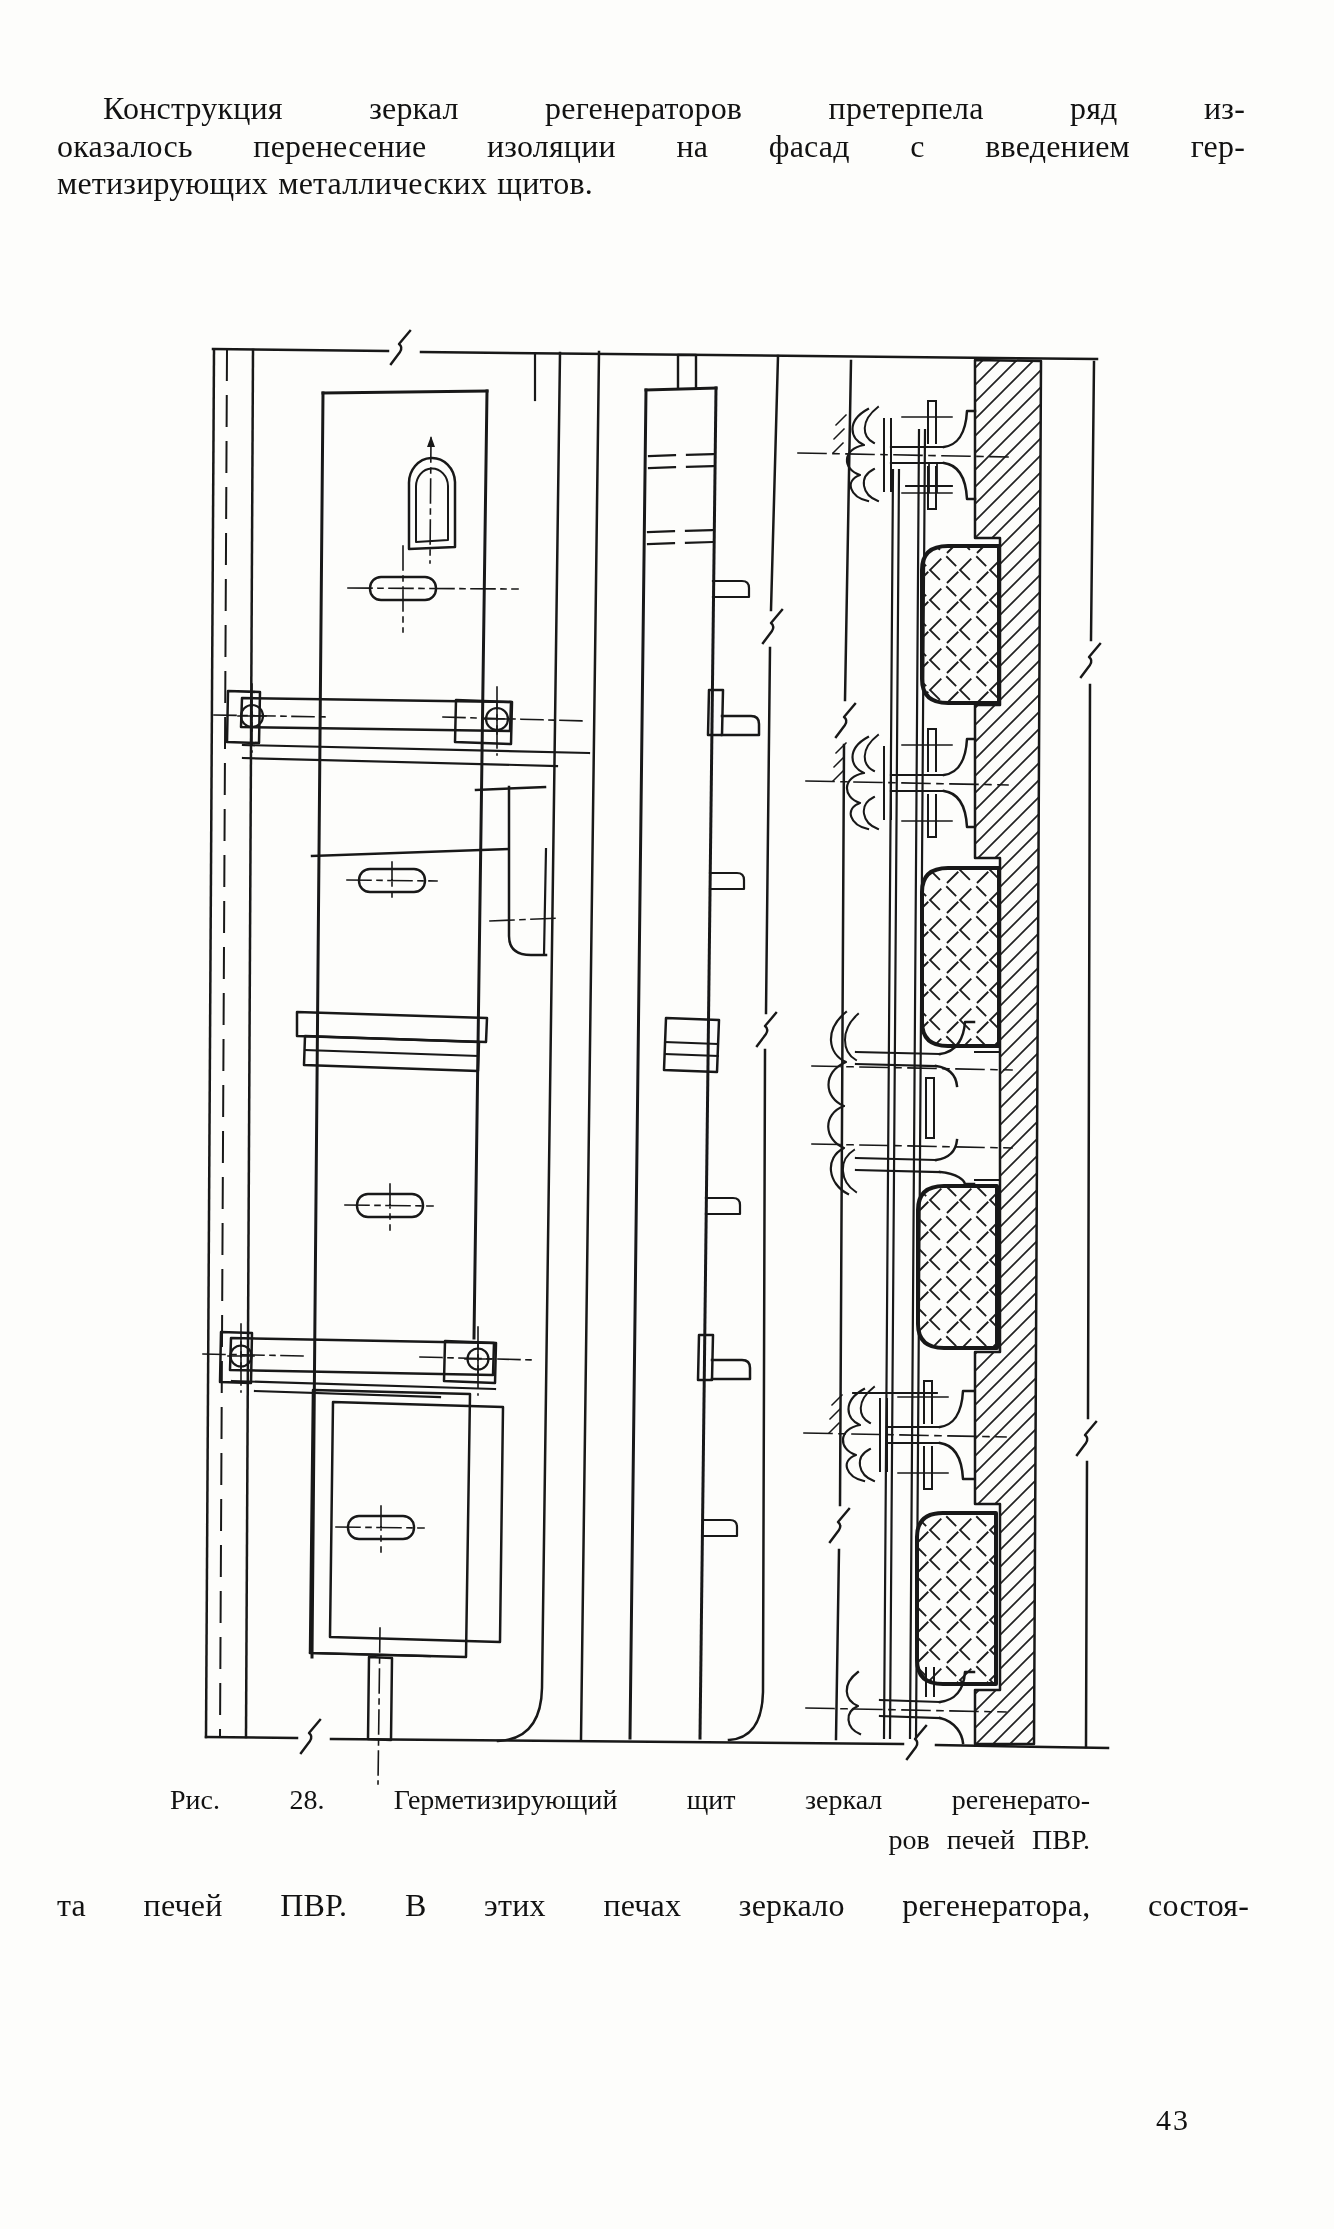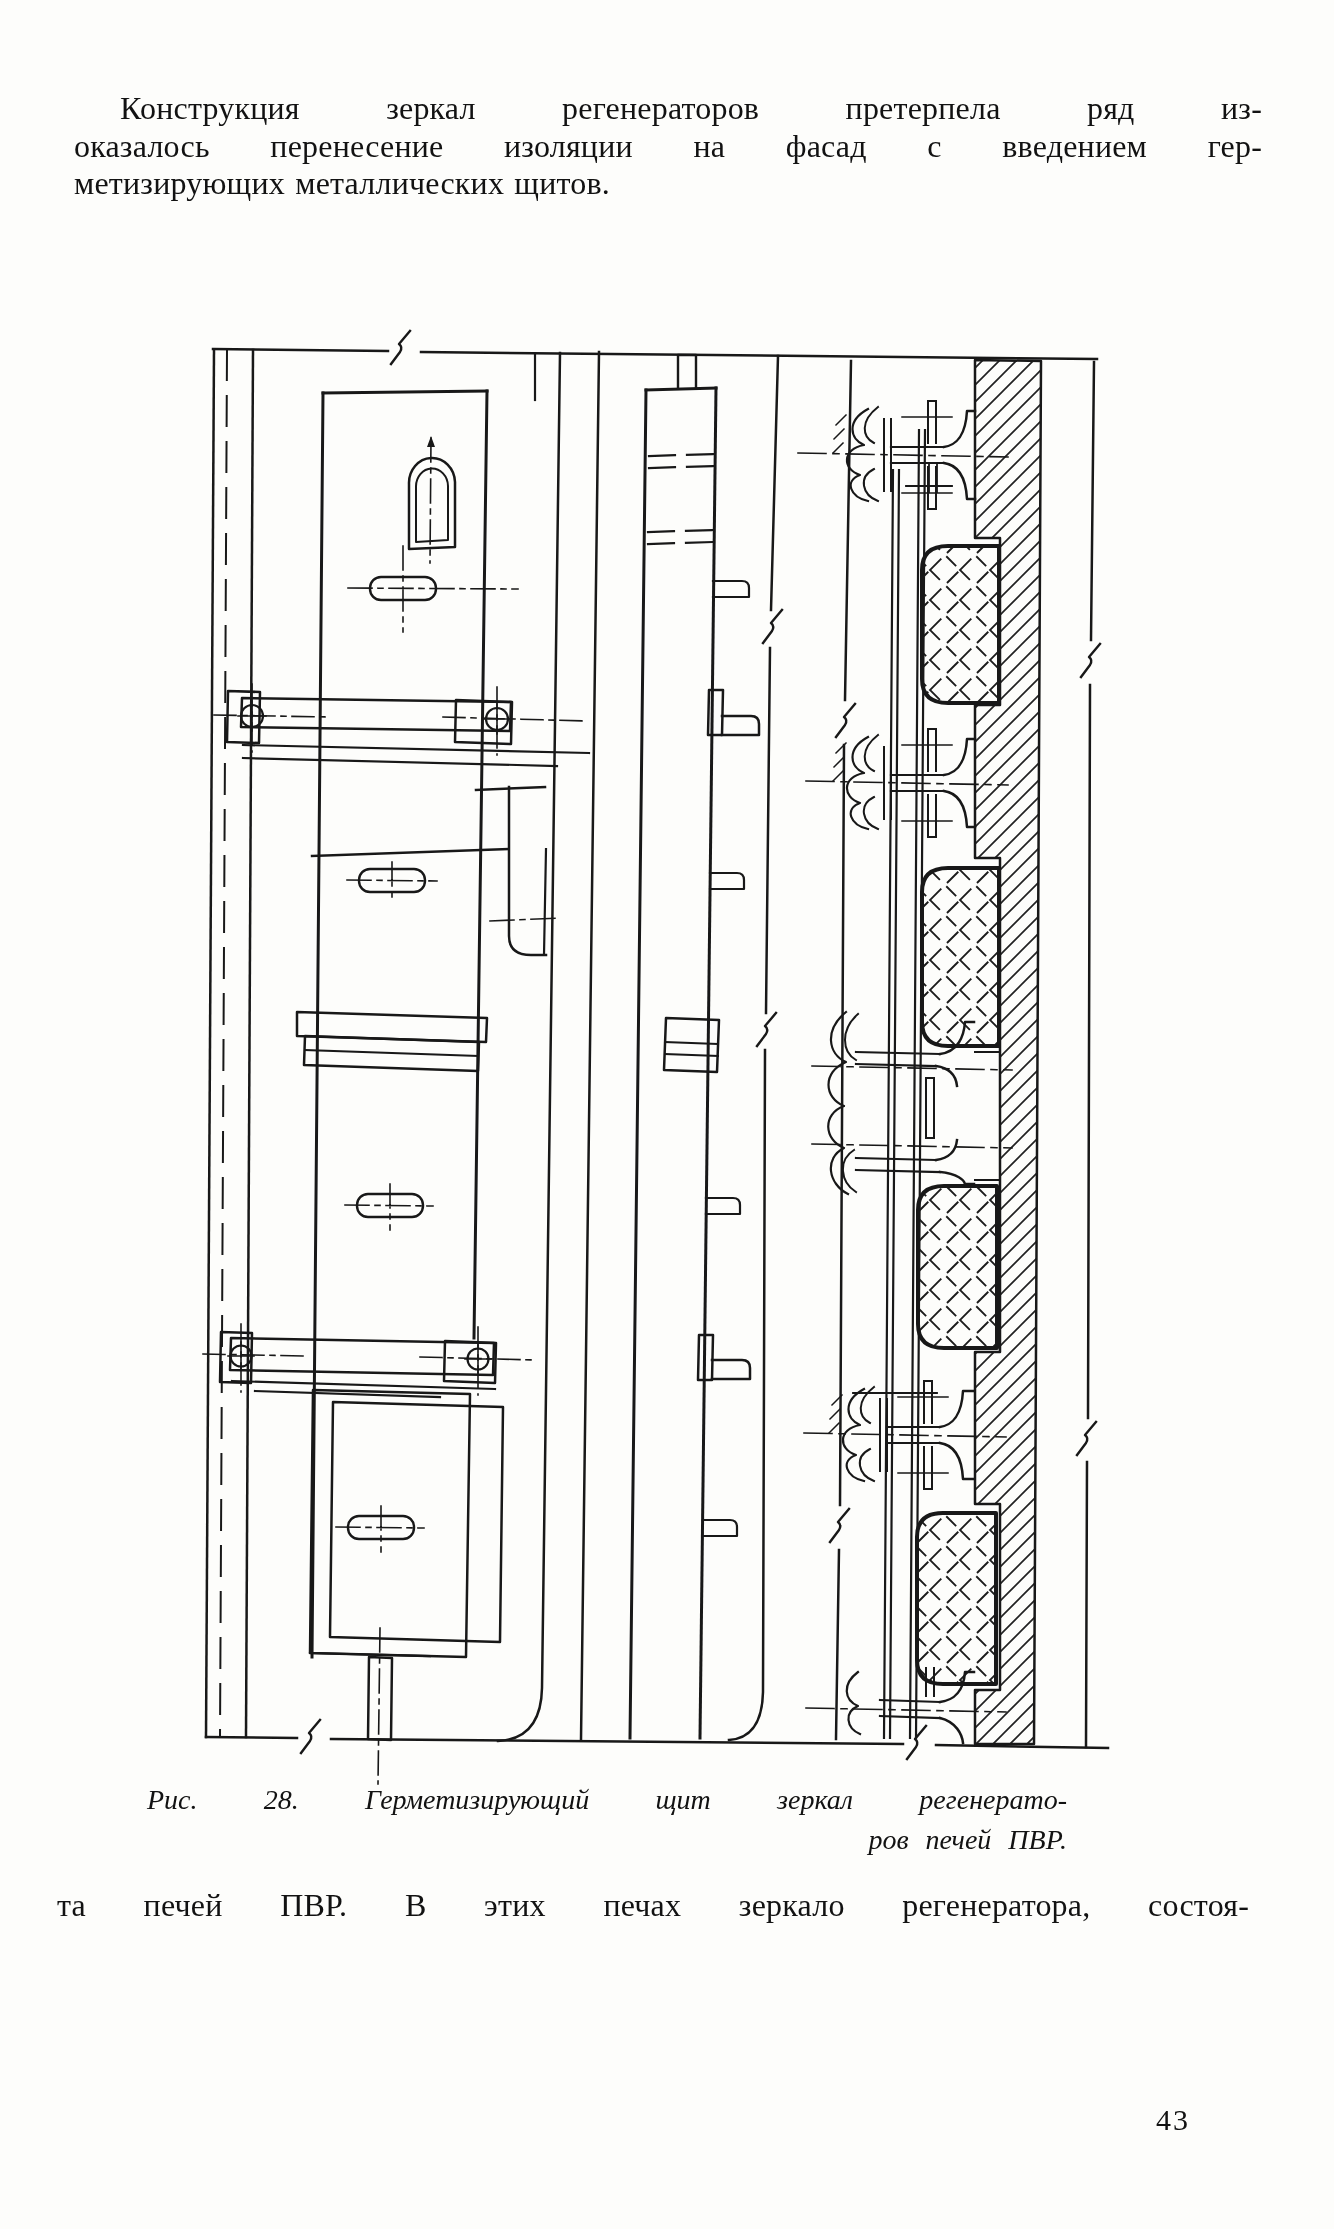--- a/index.html
+++ b/index.html
@@ -18,21 +18,21 @@
   .caption{font-size:28px;line-height:40px;word-spacing:6px;}
   .caption .cap1{text-align:justify;text-align-last:justify;}
   .caption .cap2{text-align:right;word-spacing:10px;}
   .pagenum{font-size:30px;letter-spacing:2px;margin-top:33px;}
   svg{position:absolute;left:0;top:0;}
   svg *{vector-effect:none;}
 </style>
 </head>
 <body>
 
-<div class="textblock para" style="left:74px;top:90px;width:1188px;">
+<div class="textblock para" style="left:57px;top:90px;width:1188px;">
   <div class="line firstline">Конструкция зеркал регенераторов претерпела ряд из-</div>
   <div class="line">оказалось перенесение изоляции на фасад с введением гер-</div>
   <div class="line lastline">метизирующих металлических щитов.</div>
 </div>
 
 <svg width="1334" height="2229" viewBox="0 0 1334 2229" aria-label="technical drawing">
   <defs>
     <pattern id="wallHatch" width="17" height="17" patternUnits="userSpaceOnUse">
       <path d="M-4,4 L4,-4 M0,17 L17,0 M13,21 L21,13" stroke="#222" stroke-width="1.7" fill="none"></path>
     </pattern>
@@ -242,21 +242,21 @@
         <path d="M806,1708 L1006,1712" stroke-width="1.6" stroke-dasharray="28 7 6 7"></path>
         <path d="M858,1672 C842,1684 844,1700 858,1706 C844,1712 846,1728 860,1734" stroke-width="2.2"></path>
         <path d="M880,1700 L940,1702 M880,1716 L940,1718" stroke-width="2.2"></path>
         <path d="M940,1702 C958,1700 964,1686 965,1672 L974,1672 M940,1718 C956,1722 962,1734 963,1743"></path>
         <path d="M926,1668 L926,1696 M934,1668 L934,1696" stroke-width="2"></path>
       </g>
     </g>
   </g>
 </svg>
 
-<div class="textblock caption" style="left:147px;top:1780px;width:920px;font-style:italic;">
+<div class="textblock caption" style="left:170px;top:1780px;width:920px;">
   <div class="cap1">Рис. 28. Герметизирующий щит зеркал регенерато-</div>
   <div class="cap2">ров печей ПВР.</div>
 </div>
 
 <div class="textblock para" style="left:57px;top:1886px;width:1192px;line-height:38px;">
   <div class="line">та печей ПВР. В этих печах зеркало регенератора, состоя-</div>
 </div>
 
 <div class="textblock pagenum" style="left:1156px;top:2070px;">43</div>
 

